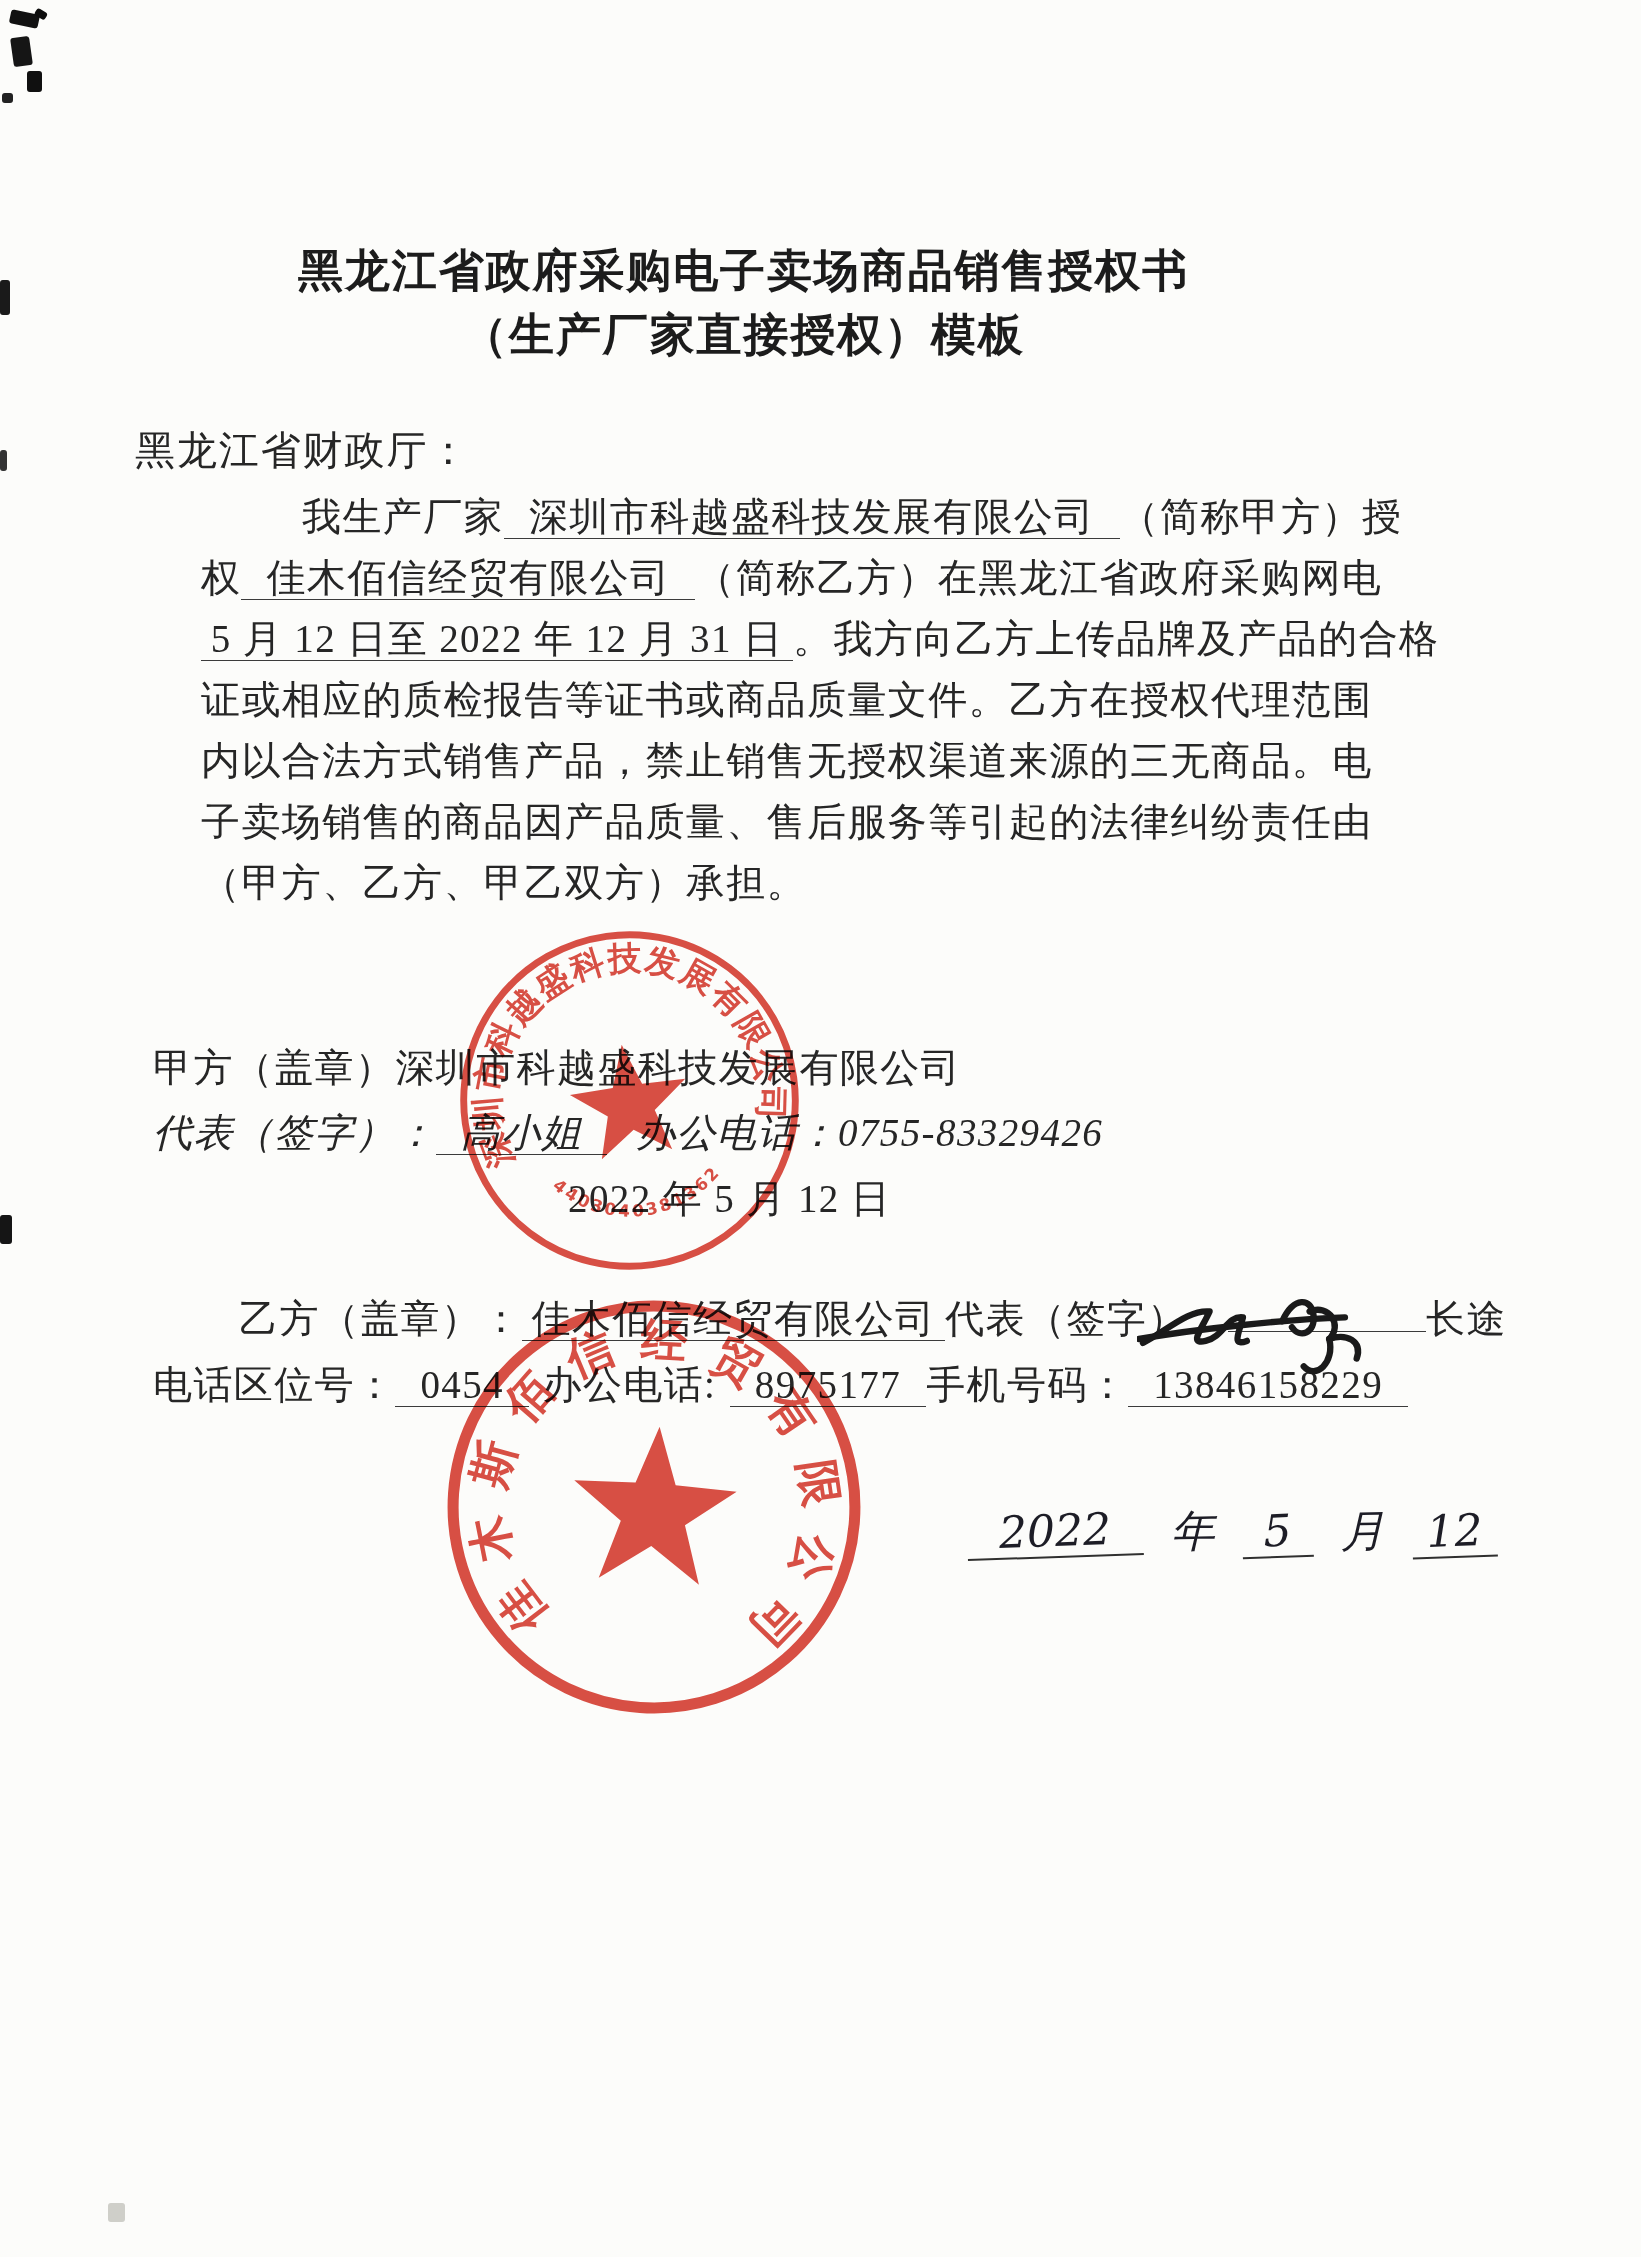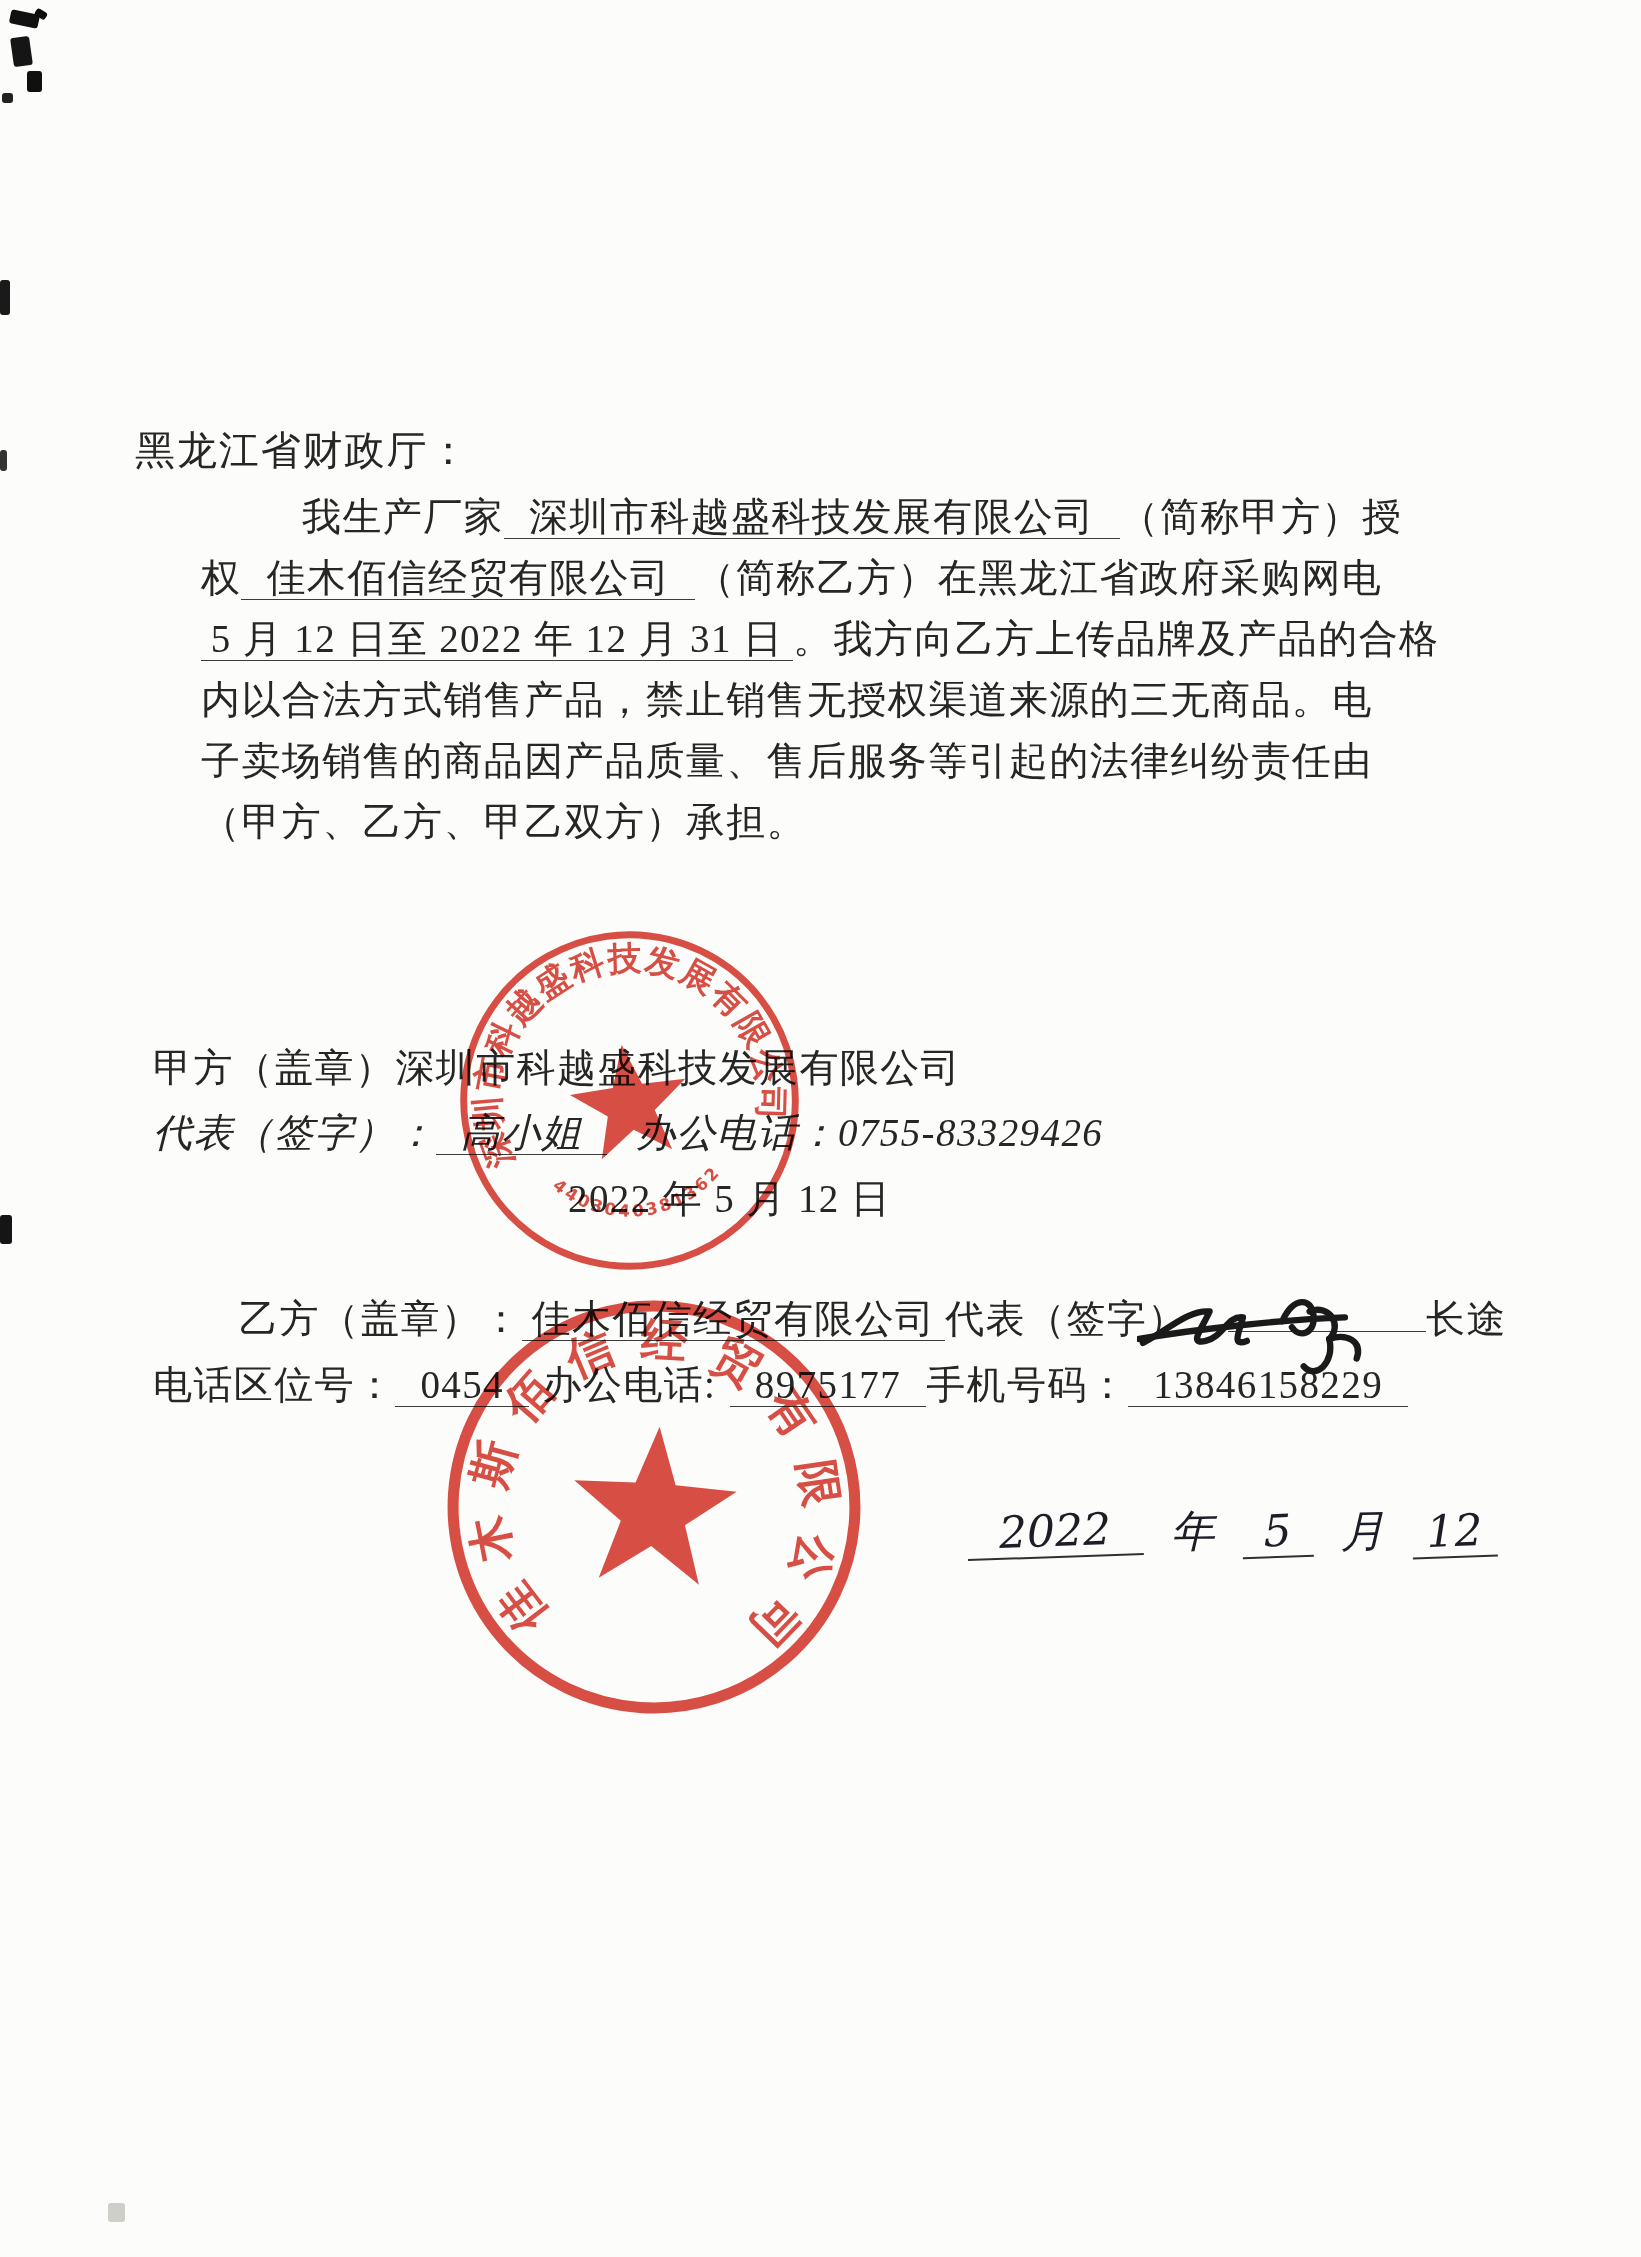--- a/index.html
+++ b/index.html
@@ -53,27 +53,32 @@
   <div class="art" style="left:9.7px;top:11.6px;width:29px;height:13.5px;background:#111;transform:rotate(12deg);"></div>
   <div class="art" style="left:35px;top:9.7px;width:11.6px;height:7.7px;background:#0d0d0d;transform:rotate(30deg);"></div>
   <div class="art" style="left:11.6px;top:37px;width:19.3px;height:29px;background:#151515;transform:rotate(-8deg);"></div>
   <div class="art" style="left:27px;top:71px;width:15.4px;height:21px;background:#101010;"></div>
   <div class="art" style="left:1.9px;top:93px;width:11.6px;height:9.7px;background:#222;"></div>
   <div class="art" style="left:0;top:280px;width:9.7px;height:35px;background:#1a1a1a;"></div>
   <div class="art" style="left:0;top:450px;width:6.8px;height:21px;background:#333;"></div>
   <div class="art" style="left:0;top:1215px;width:11.6px;height:29px;background:#151515;"></div>
   <div class="art" style="left:108px;top:2203px;width:17.4px;height:19.3px;background:#cfcfc9;"></div>
 
+  <div class="title-wrap">
+    <div class="title-line">黑龙江省政府采购电子卖场商品销售授权书</div>
+    <div class="title-line">（生产厂家直接授权）模板</div>
+  </div>
 
   <div class="salutation">黑龙江省财政厅：</div>
 
   <div class="body-block">
     <div class="bline indent"><span>我生产厂家</span><span class="u wide">深圳市科越盛科技发展有限公司</span><span>（简称甲方）授</span></div>
     <div class="bline"><span>权</span><span class="u wide">佳木佰信经贸有限公司</span><span>（简称乙方）在黑龙江省政府采购网电</span></div>
     <div class="bline"><span class="u">5 月 12 日至 2022 年 12 月 31 日</span><span>。我方向乙方上传品牌及产品的合格</span></div>
+    <div class="bline">证或相应的质检报告等证书或商品质量文件。乙方在授权代理范围</div>
     <div class="bline">内以合法方式销售产品，禁止销售无授权渠道来源的三无商品。电</div>
     <div class="bline">子卖场销售的商品因产品质量、售后服务等引起的法律纠纷责任由</div>
     <div class="bline">（甲方、乙方、甲乙双方）承担。</div>
   </div>
 
   <div class="pline" style="left:153px;top:1041px;">甲方（盖章）深圳市科越盛科技发展有限公司</div>
   <div class="pline" style="left:153px;top:1106px;font-style:italic;">
     <span>代表（签字）：</span><span class="u wide">高小姐</span><span class="gap30"></span><span>办公电话：</span><span>0755-83329426</span>
   </div>
   <div class="pline" style="left:568px;top:1172px;">2022 年 5 月 12 日</div>

